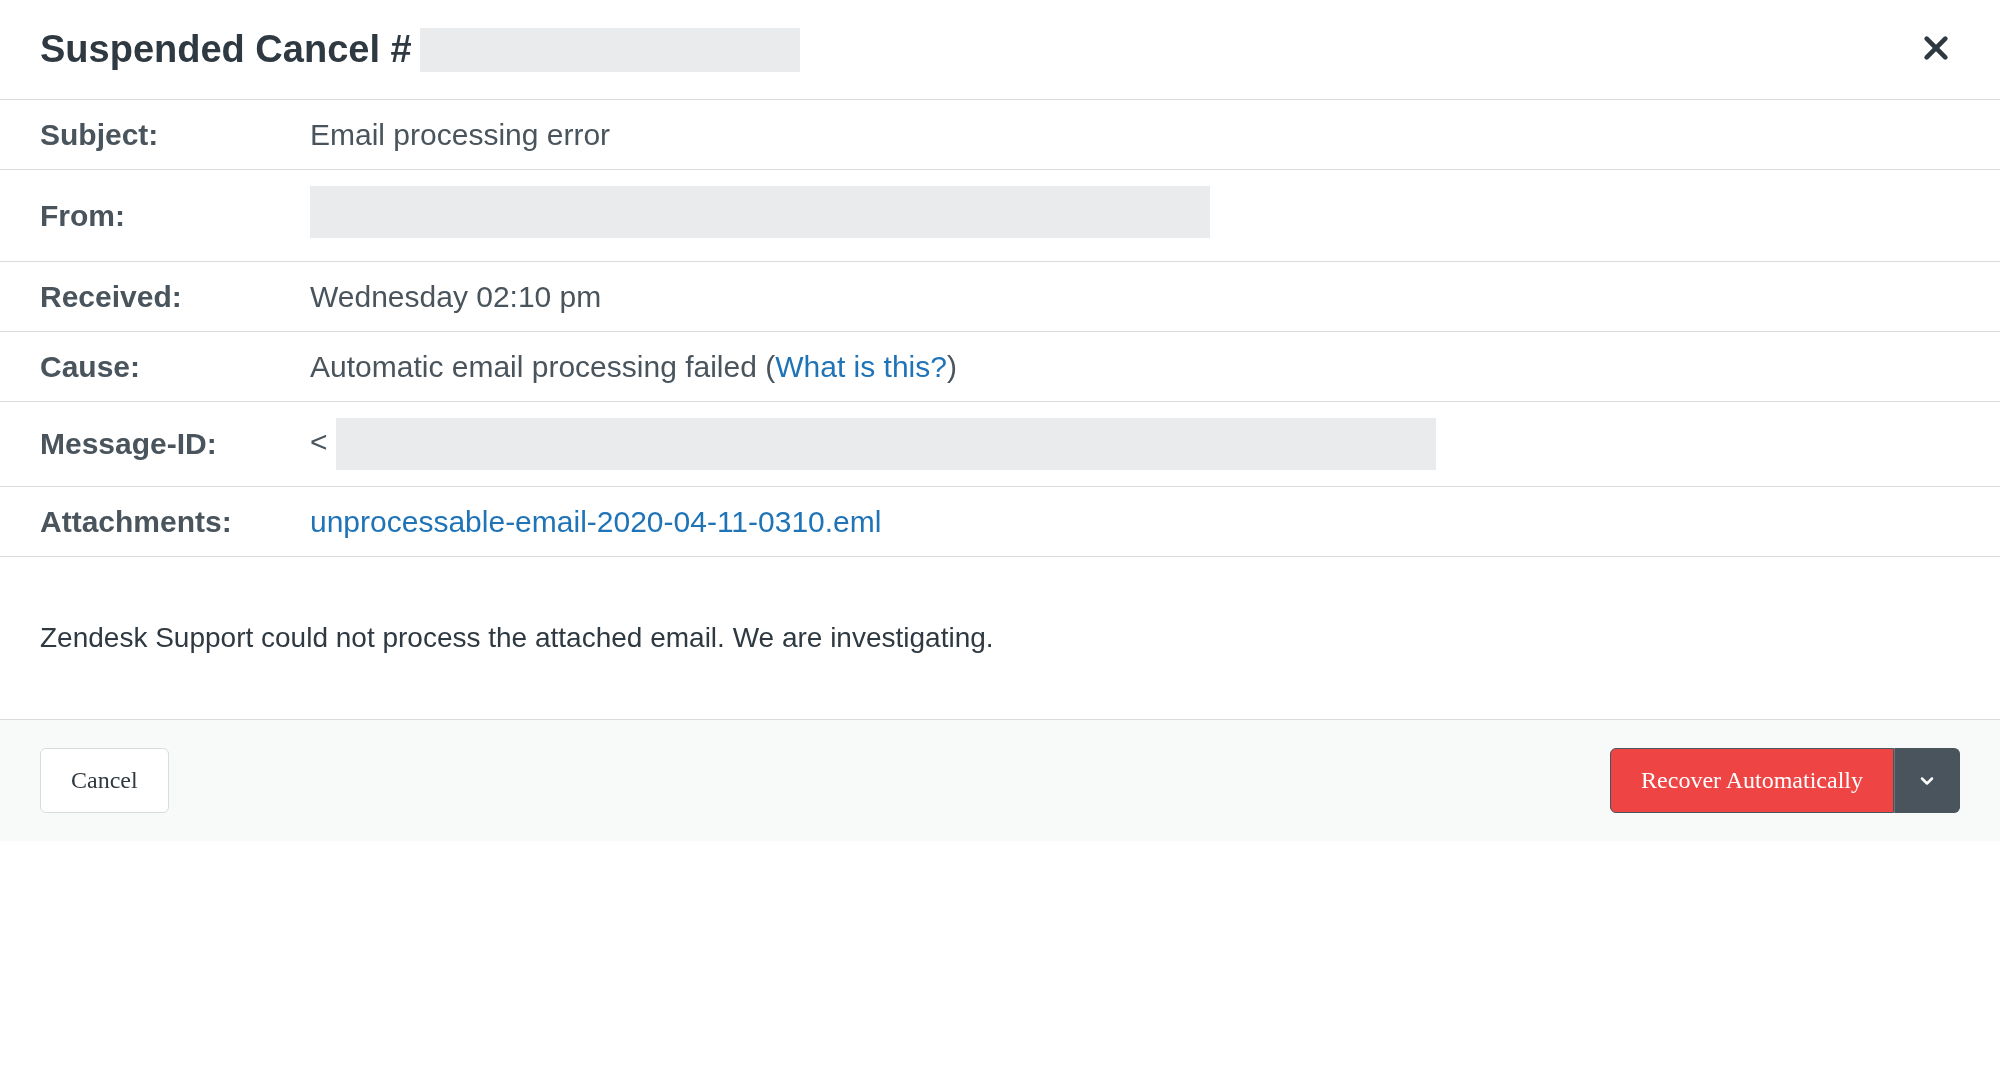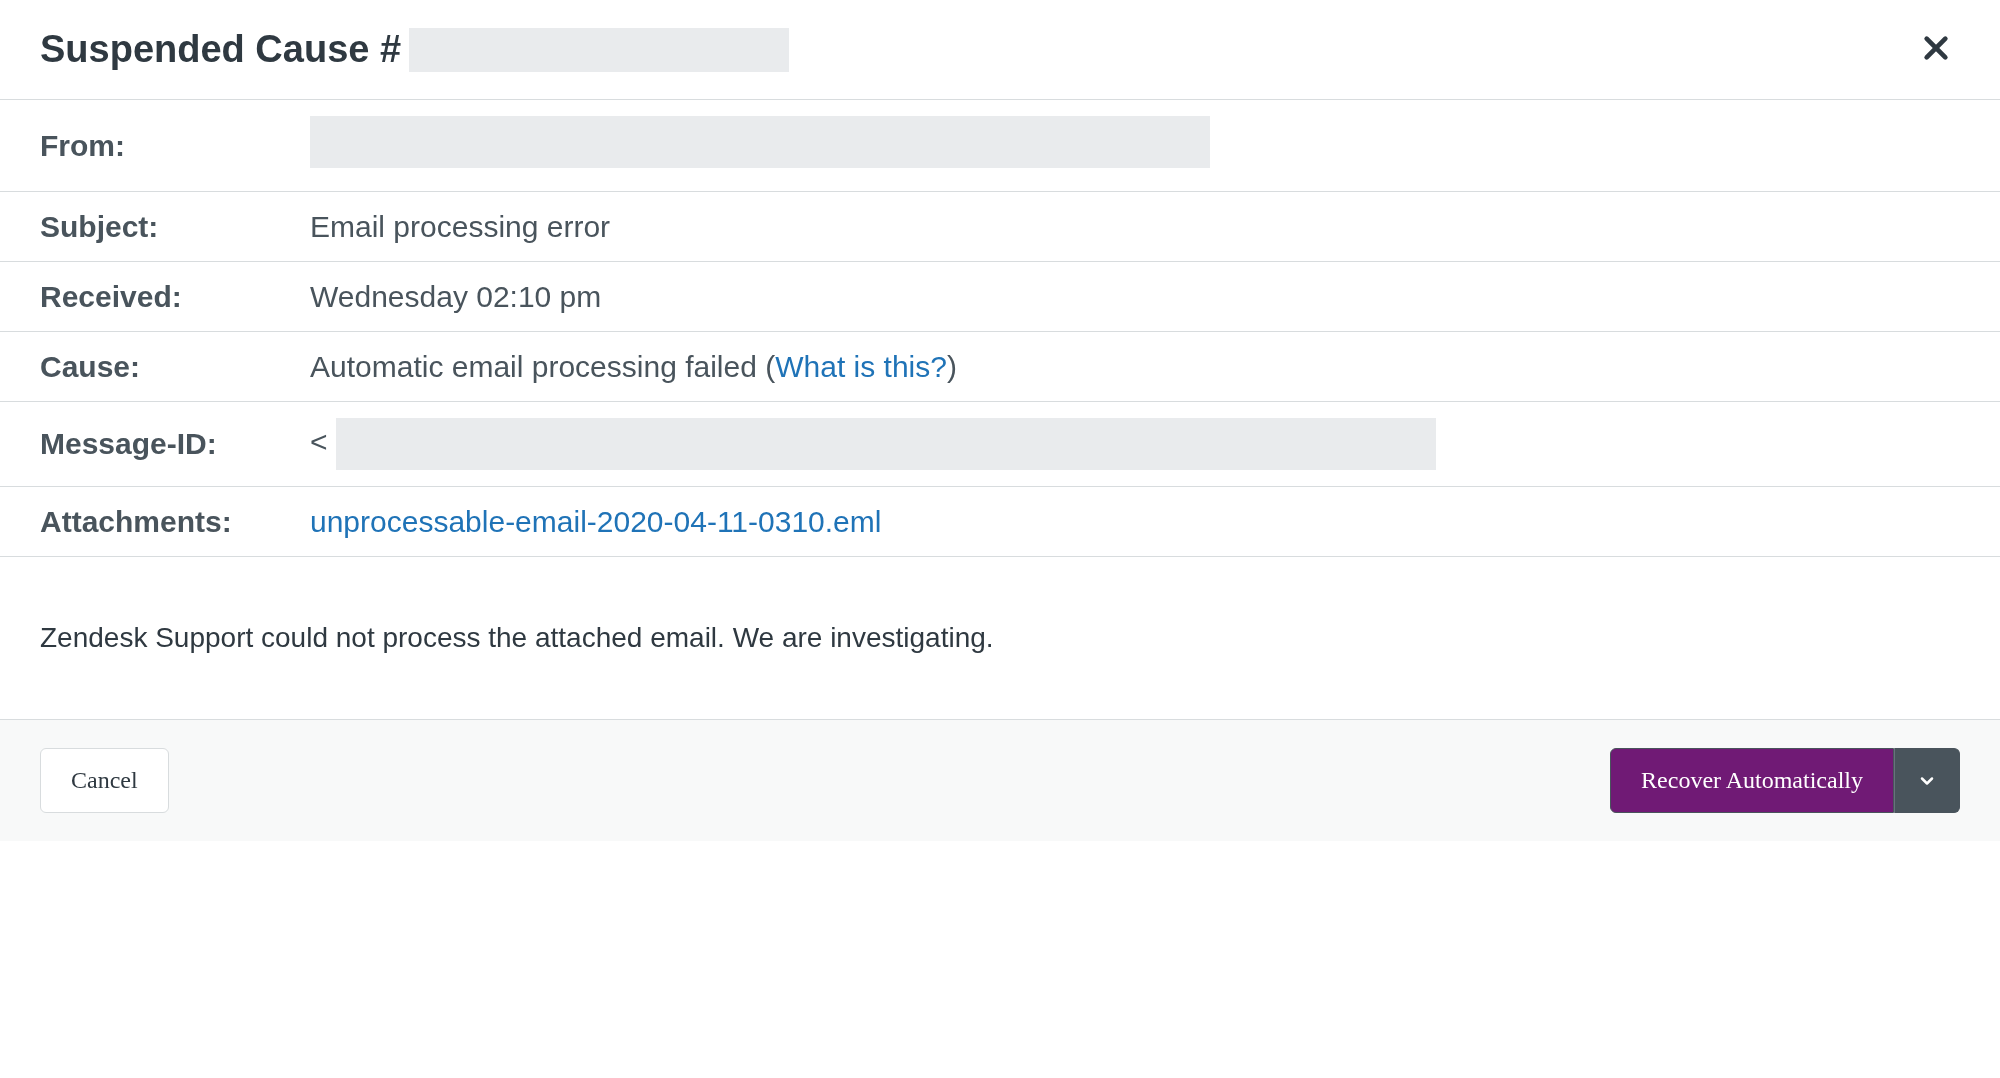--- a/index.html
+++ b/index.html
@@ -130,21 +130,21 @@
       background: #ffffff;
       border: 1px solid #d8dcde;
       color: #2f3941;
     }
 
     .btn-group {
       display: flex;
     }
 
     .btn-primary {
-      background: #701a75;
+      background: #ef4444;
       color: #ffffff;
       border: 1px solid #49545c;
       border-top-right-radius: 0;
       border-bottom-right-radius: 0;
       padding: 18px 30px;
     }
 
     .btn-dropdown {
       background: #49545c;
       color: #ffffff;
@@ -163,41 +163,41 @@
       height: 20px;
     }
   </style>
 </head>
 <body>
 
 <div class="modal">
 
   <div class="modal-header">
     <div class="modal-title">
-      <span>Suspended Cause #</span>
+      <span>Suspended Cancel #</span>
       <span class="redacted"></span>
     </div>
     <button class="close-btn">
       <svg viewBox="0 0 24 24" fill="none" stroke="currentColor" stroke-width="3.5" stroke-linecap="round">
         <line x1="5" y1="5" x2="19" y2="19"></line>
         <line x1="19" y1="5" x2="5" y2="19"></line>
       </svg>
     </button>
   </div>
 
   <div class="detail-row">
-    <div class="detail-label">From:</div>
-    <div class="detail-value">
-      <span class="redacted-value wide"></span>
-    </div>
-  </div>
-
-  <div class="detail-row">
     <div class="detail-label">Subject:</div>
     <div class="detail-value">Email processing error</div>
+  </div>
+
+  <div class="detail-row">
+    <div class="detail-label">From:</div>
+    <div class="detail-value">
+      <span class="redacted-value wide"></span>
+    </div>
   </div>
 
   <div class="detail-row">
     <div class="detail-label">Received:</div>
     <div class="detail-value">Wednesday 02:10 pm</div>
   </div>
 
   <div class="detail-row">
     <div class="detail-label">Cause:</div>
     <div class="detail-value">

